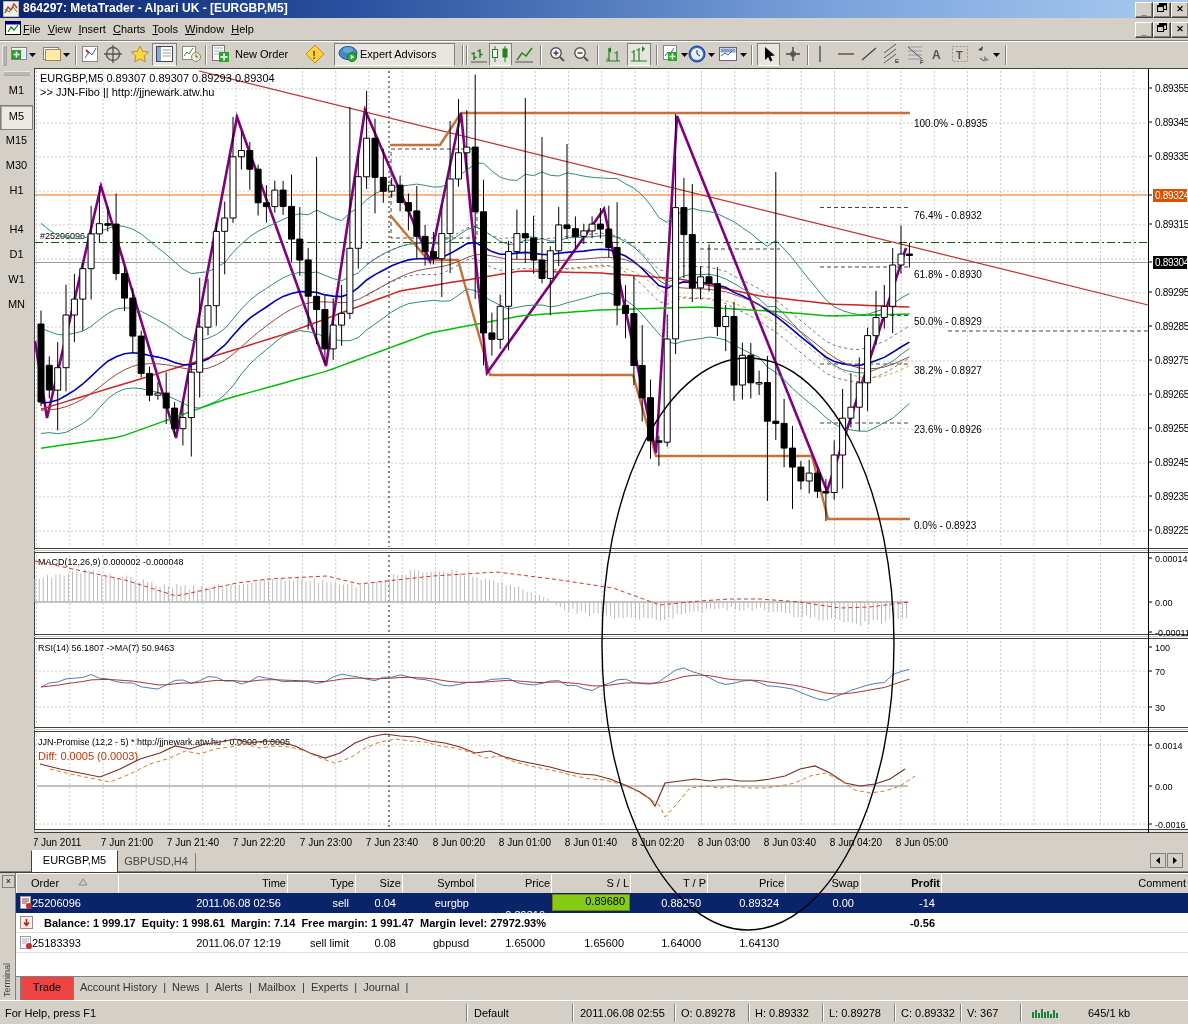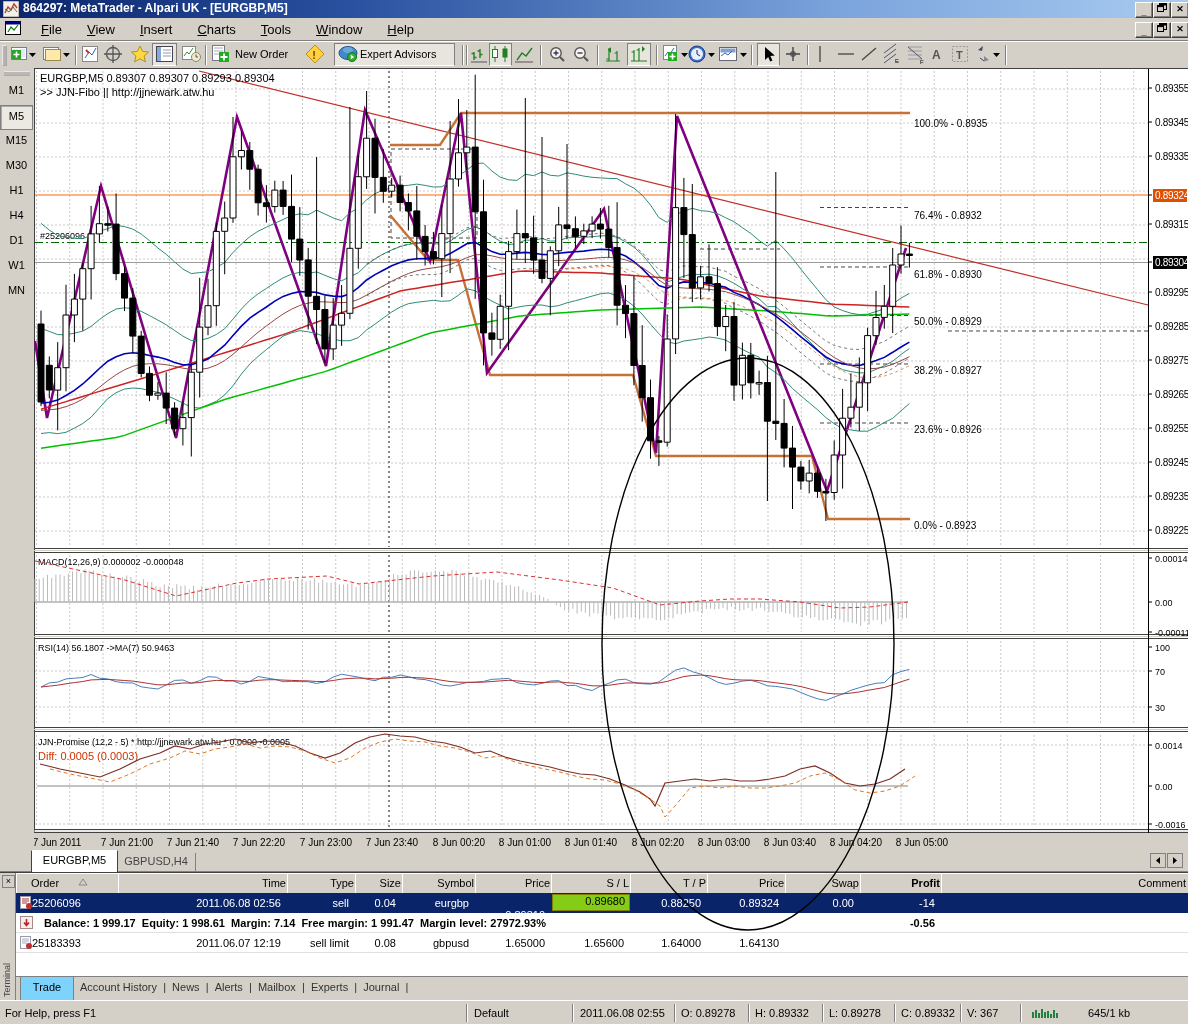--- a/index.html
+++ b/index.html
@@ -1,18 +1,18 @@
 <!DOCTYPE html>
 <html><head><meta charset="utf-8"><style>
 html,body{margin:0;padding:0;}
 body{width:1188px;height:1024px;overflow:hidden;font-family:"Liberation Sans",sans-serif;background:#d4d0c8;position:relative;}
 .abs{position:absolute;}
 .tb{font-size:11px;color:#000;}
 .winbtn{position:absolute;width:16px;height:14px;background:#d4d0c8;border-top:1px solid #fff;border-left:1px solid #fff;border-right:1px solid #404040;border-bottom:1px solid #404040;box-shadow:inset -1px -1px 0 #808080;font-size:9px;text-align:center;line-height:13px;font-weight:bold;color:#000;}
-.menu-item{display:inline-block;padding:3px 5px 4px 20px;font-size:13px;}
+.menu-item{display:inline-block;padding:3px 5px 4px 2px;font-size:11px;}
 u{text-decoration:underline;}
 </style></head><body>
 
 <div class="abs" style="left:0;top:0;width:1188px;height:31px;background:linear-gradient(90deg,#0a246a 0%,#2a52a0 30%,#7aa3dc 70%,#a8cbf0 100%);text-decoration:underline;">
  <svg class="abs" style="left:3px;top:1px" width="16" height="16" viewBox="0 0 16 16">
       <rect x="0" y="0" width="16" height="16" fill="#f4f0e8" stroke="#888"></rect>
       <path d="M2 12 L5 6 L8 9 L11 3 L14 7" stroke="#c04040" stroke-width="1.5" fill="none"></path>
       <path d="M2 8 L6 11 L10 6 L14 11" stroke="#408040" stroke-width="1" fill="none"></path>
     </svg>
  <span style="position:absolute;left:23px;top:1px;color:#fff;font-weight:bold;font-size:12px;letter-spacing:0px;">864297: MetaTrader - Alpari UK - [EURGBP,M5]</span>
@@ -214,21 +214,21 @@
  <svg class="abs" style="left:0;top:2px" width="34" height="6">
       <path d="M4 2 h26 M4 4 h26" stroke="#fff"></path>
       <path d="M4 3 h26 M4 5 h26" stroke="#888"></path>
     </svg>
  <div class="tb abs" style="left:0;top:12px;width:33px;text-align:center;">
   <div style="height:21px;padding-top:4px;">M1</div>
   <div style="height:19px;padding-top:4px;background:#ece9e2;border:1px solid #808080;box-shadow:inset 1px 1px 0 #aaa;">M5</div>
   <div style="height:21px;padding-top:4px;">M15</div>
   <div style="height:21px;padding-top:4px;">M30</div>
   <div style="height:21px;padding-top:4px;">H1</div>
-  <div style="height:21px;padding-top:4px;">H4</div>
+  <div style="height:21px;padding-top:4px;margin-top:14px;">H4</div>
   <div style="height:21px;padding-top:4px;">D1</div>
   <div style="height:21px;padding-top:4px;">W1</div>
   <div style="height:21px;padding-top:4px;">MN</div>
  </div>
 </div>
 <div class="abs" style="left:34px;top:68px;width:1154px;height:782px;background:#fff;border-top:1px solid #404040;">
 <svg width="1154" height="782" viewBox="0 0 1154 782" style="display:block">
 <rect x="0" y="0" width="1154" height="764" fill="#fff"></rect>
 <rect x="0" y="764" width="1154" height="18" fill="#d4d0c8"></rect>
 <path d="M2.50 2 V478M2.50 486 V563M2.50 572 V656M2.50 666 V758M35.75 2 V478M35.75 486 V563M35.75 572 V656M35.75 666 V758M69.00 2 V478M69.00 486 V563M69.00 572 V656M69.00 666 V758M102.25 2 V478M102.25 486 V563M102.25 572 V656M102.25 666 V758M135.50 2 V478M135.50 486 V563M135.50 572 V656M135.50 666 V758M168.75 2 V478M168.75 486 V563M168.75 572 V656M168.75 666 V758M202.00 2 V478M202.00 486 V563M202.00 572 V656M202.00 666 V758M235.25 2 V478M235.25 486 V563M235.25 572 V656M235.25 666 V758M268.50 2 V478M268.50 486 V563M268.50 572 V656M268.50 666 V758M301.75 2 V478M301.75 486 V563M301.75 572 V656M301.75 666 V758M335.00 2 V478M335.00 486 V563M335.00 572 V656M335.00 666 V758M368.25 2 V478M368.25 486 V563M368.25 572 V656M368.25 666 V758M401.50 2 V478M401.50 486 V563M401.50 572 V656M401.50 666 V758M434.75 2 V478M434.75 486 V563M434.75 572 V656M434.75 666 V758M468.00 2 V478M468.00 486 V563M468.00 572 V656M468.00 666 V758M501.25 2 V478M501.25 486 V563M501.25 572 V656M501.25 666 V758M534.50 2 V478M534.50 486 V563M534.50 572 V656M534.50 666 V758M567.75 2 V478M567.75 486 V563M567.75 572 V656M567.75 666 V758M601.00 2 V478M601.00 486 V563M601.00 572 V656M601.00 666 V758M634.25 2 V478M634.25 486 V563M634.25 572 V656M634.25 666 V758M667.50 2 V478M667.50 486 V563M667.50 572 V656M667.50 666 V758M700.75 2 V478M700.75 486 V563M700.75 572 V656M700.75 666 V758M734.00 2 V478M734.00 486 V563M734.00 572 V656M734.00 666 V758M767.25 2 V478M767.25 486 V563M767.25 572 V656M767.25 666 V758M800.50 2 V478M800.50 486 V563M800.50 572 V656M800.50 666 V758M833.75 2 V478M833.75 486 V563M833.75 572 V656M833.75 666 V758M867.00 2 V478M867.00 486 V563M867.00 572 V656M867.00 666 V758M900.25 2 V478M900.25 486 V563M900.25 572 V656M900.25 666 V758M933.50 2 V478M933.50 486 V563M933.50 572 V656M933.50 666 V758M966.75 2 V478M966.75 486 V563M966.75 572 V656M966.75 666 V758M1000.00 2 V478M1000.00 486 V563M1000.00 572 V656M1000.00 666 V758M1033.25 2 V478M1033.25 486 V563M1033.25 572 V656M1033.25 666 V758M1066.50 2 V478M1066.50 486 V563M1066.50 572 V656M1066.50 666 V758M1099.75 2 V478M1099.75 486 V563M1099.75 572 V656M1099.75 666 V758M1 20.00 H1114M1 54.00 H1114M1 88.00 H1114M1 122.00 H1114M1 156.00 H1114M1 190.00 H1114M1 224.00 H1114M1 258.00 H1114M1 292.00 H1114M1 326.00 H1114M1 360.00 H1114M1 394.00 H1114M1 428.00 H1114M1 462.00 H1114M1 602 H1114M1 638 H1114M1 676 H1114M1 755 H1114" stroke="#c9c9c9" stroke-width="1" fill="none" stroke-dasharray="2,2"></path>
@@ -424,21 +424,21 @@
       <rect x="0.5" y="0.5" width="10" height="12" fill="#fff" stroke="#99a"></rect>
       <path d="M2 3h7M2 5h7M2 7h5" stroke="#aab" stroke-width="1"></path>
       <circle cx="9" cy="10" r="3" fill="#c03030"></circle>
     </svg>
 <div class="abs" style="left:16px;top:59px;width:1172px;height:1px;background:#e0e0e0;"></div>
 <div class="abs" style="left:16px;top:79px;width:1172px;height:1px;background:#e0e0e0;"></div>
 </div>
 
 <div class="abs" style="left:16px;top:976px;width:1172px;height:24px;background:#d4d0c8;">
  <div class="abs" style="left:0;top:0;width:1172px;height:1px;background:#808080;"></div>
- <div class="abs tb" style="left:4px;top:1px;width:52px;height:22px;background:#7dd3fc;border:1px solid #808080;border-top:none;text-align:center;padding-top:4px;">Trade</div>
+ <div class="abs tb" style="left:4px;top:1px;width:52px;height:22px;background:#ef4444;border:1px solid #808080;border-top:none;text-align:center;padding-top:4px;">Trade</div>
  <div class="abs tb" style="left:64px;top:5px;color:#333;">Account History&nbsp;&nbsp;|&nbsp;&nbsp;News&nbsp;&nbsp;|&nbsp;&nbsp;Alerts&nbsp;&nbsp;|&nbsp;&nbsp;Mailbox&nbsp;&nbsp;|&nbsp;&nbsp;Experts&nbsp;&nbsp;|&nbsp;&nbsp;Journal&nbsp;&nbsp;|</div>
 </div>
 
 <div class="abs" style="left:0;top:1000px;width:1188px;height:24px;background:#d4d0c8;border-top:1px solid #fff;">
  <div class="abs tb" style="left:5px;top:6px;">For Help, press F1</div>
  <div class="abs" style="left:466px;top:3px;width:1px;height:18px;background:#808080;border-right:1px solid #fff;"></div>
  <div class="abs tb" style="left:474px;top:6px;">Default</div>
  <div class="abs" style="left:572px;top:3px;width:1px;height:18px;background:#808080;border-right:1px solid #fff;"></div>
  <div class="abs tb" style="left:580px;top:6px;">2011.06.08 02:55</div>
  <div class="abs" style="left:674px;top:3px;width:1px;height:18px;background:#808080;border-right:1px solid #fff;"></div>

